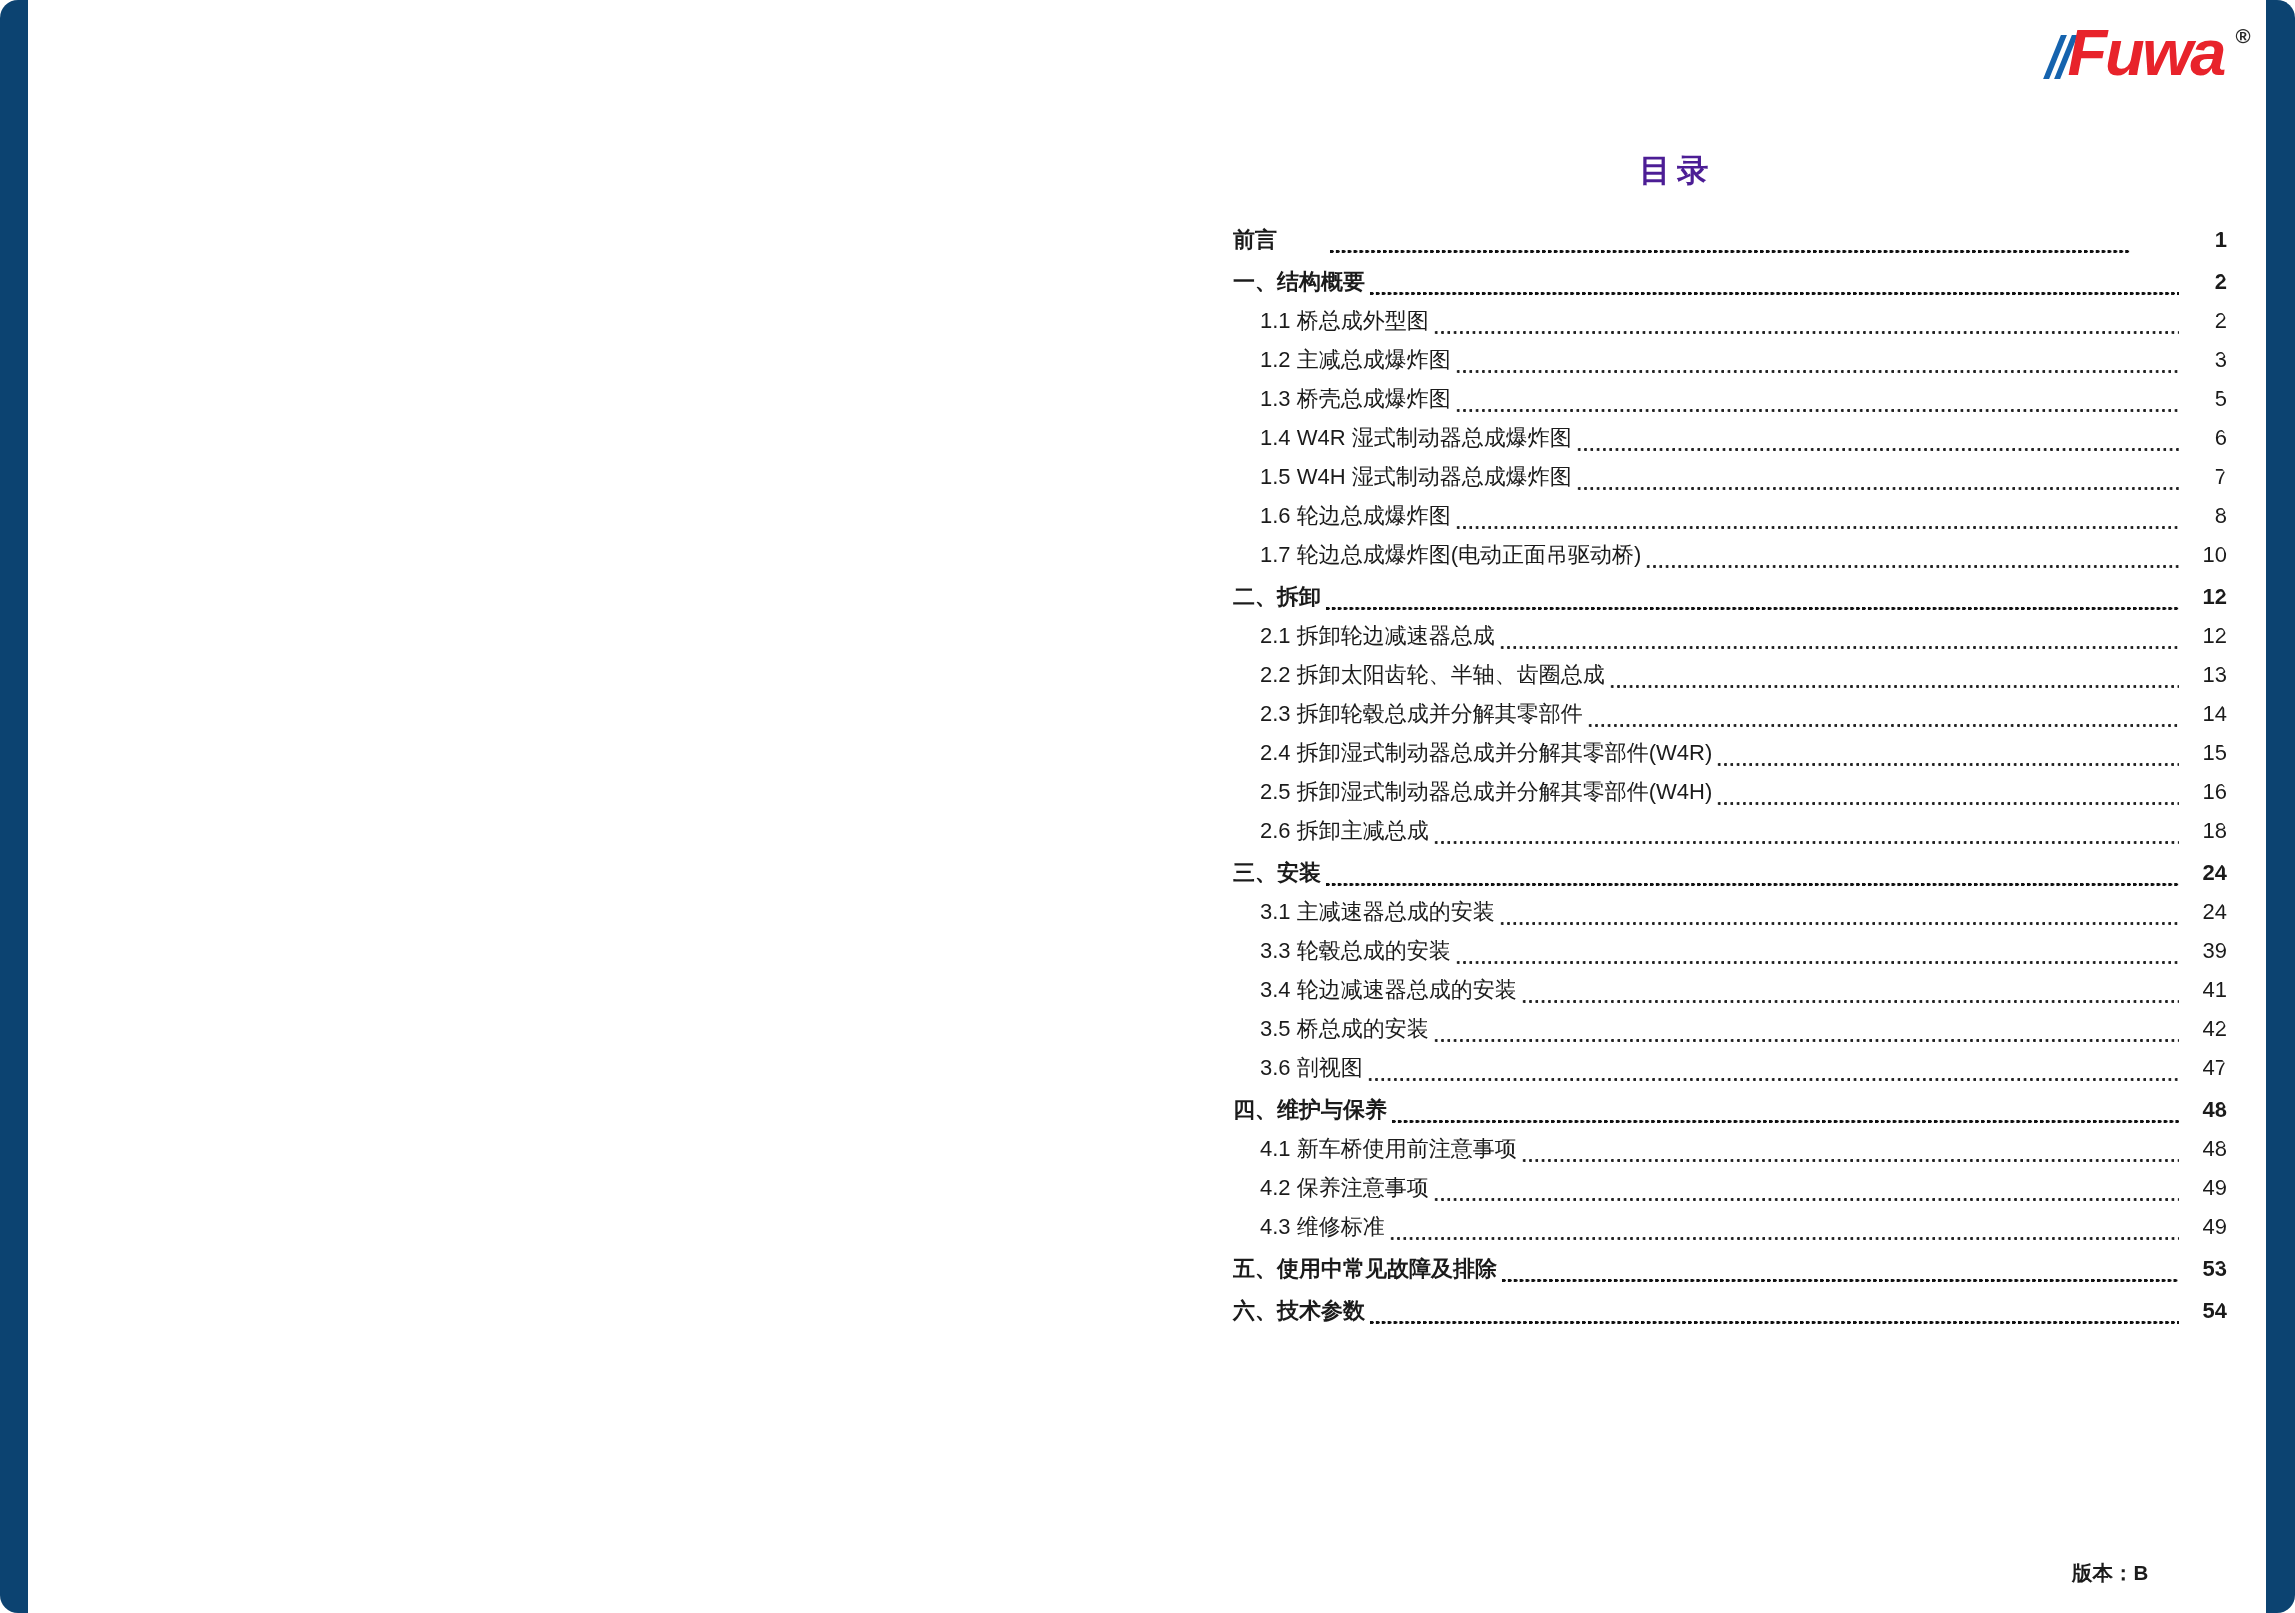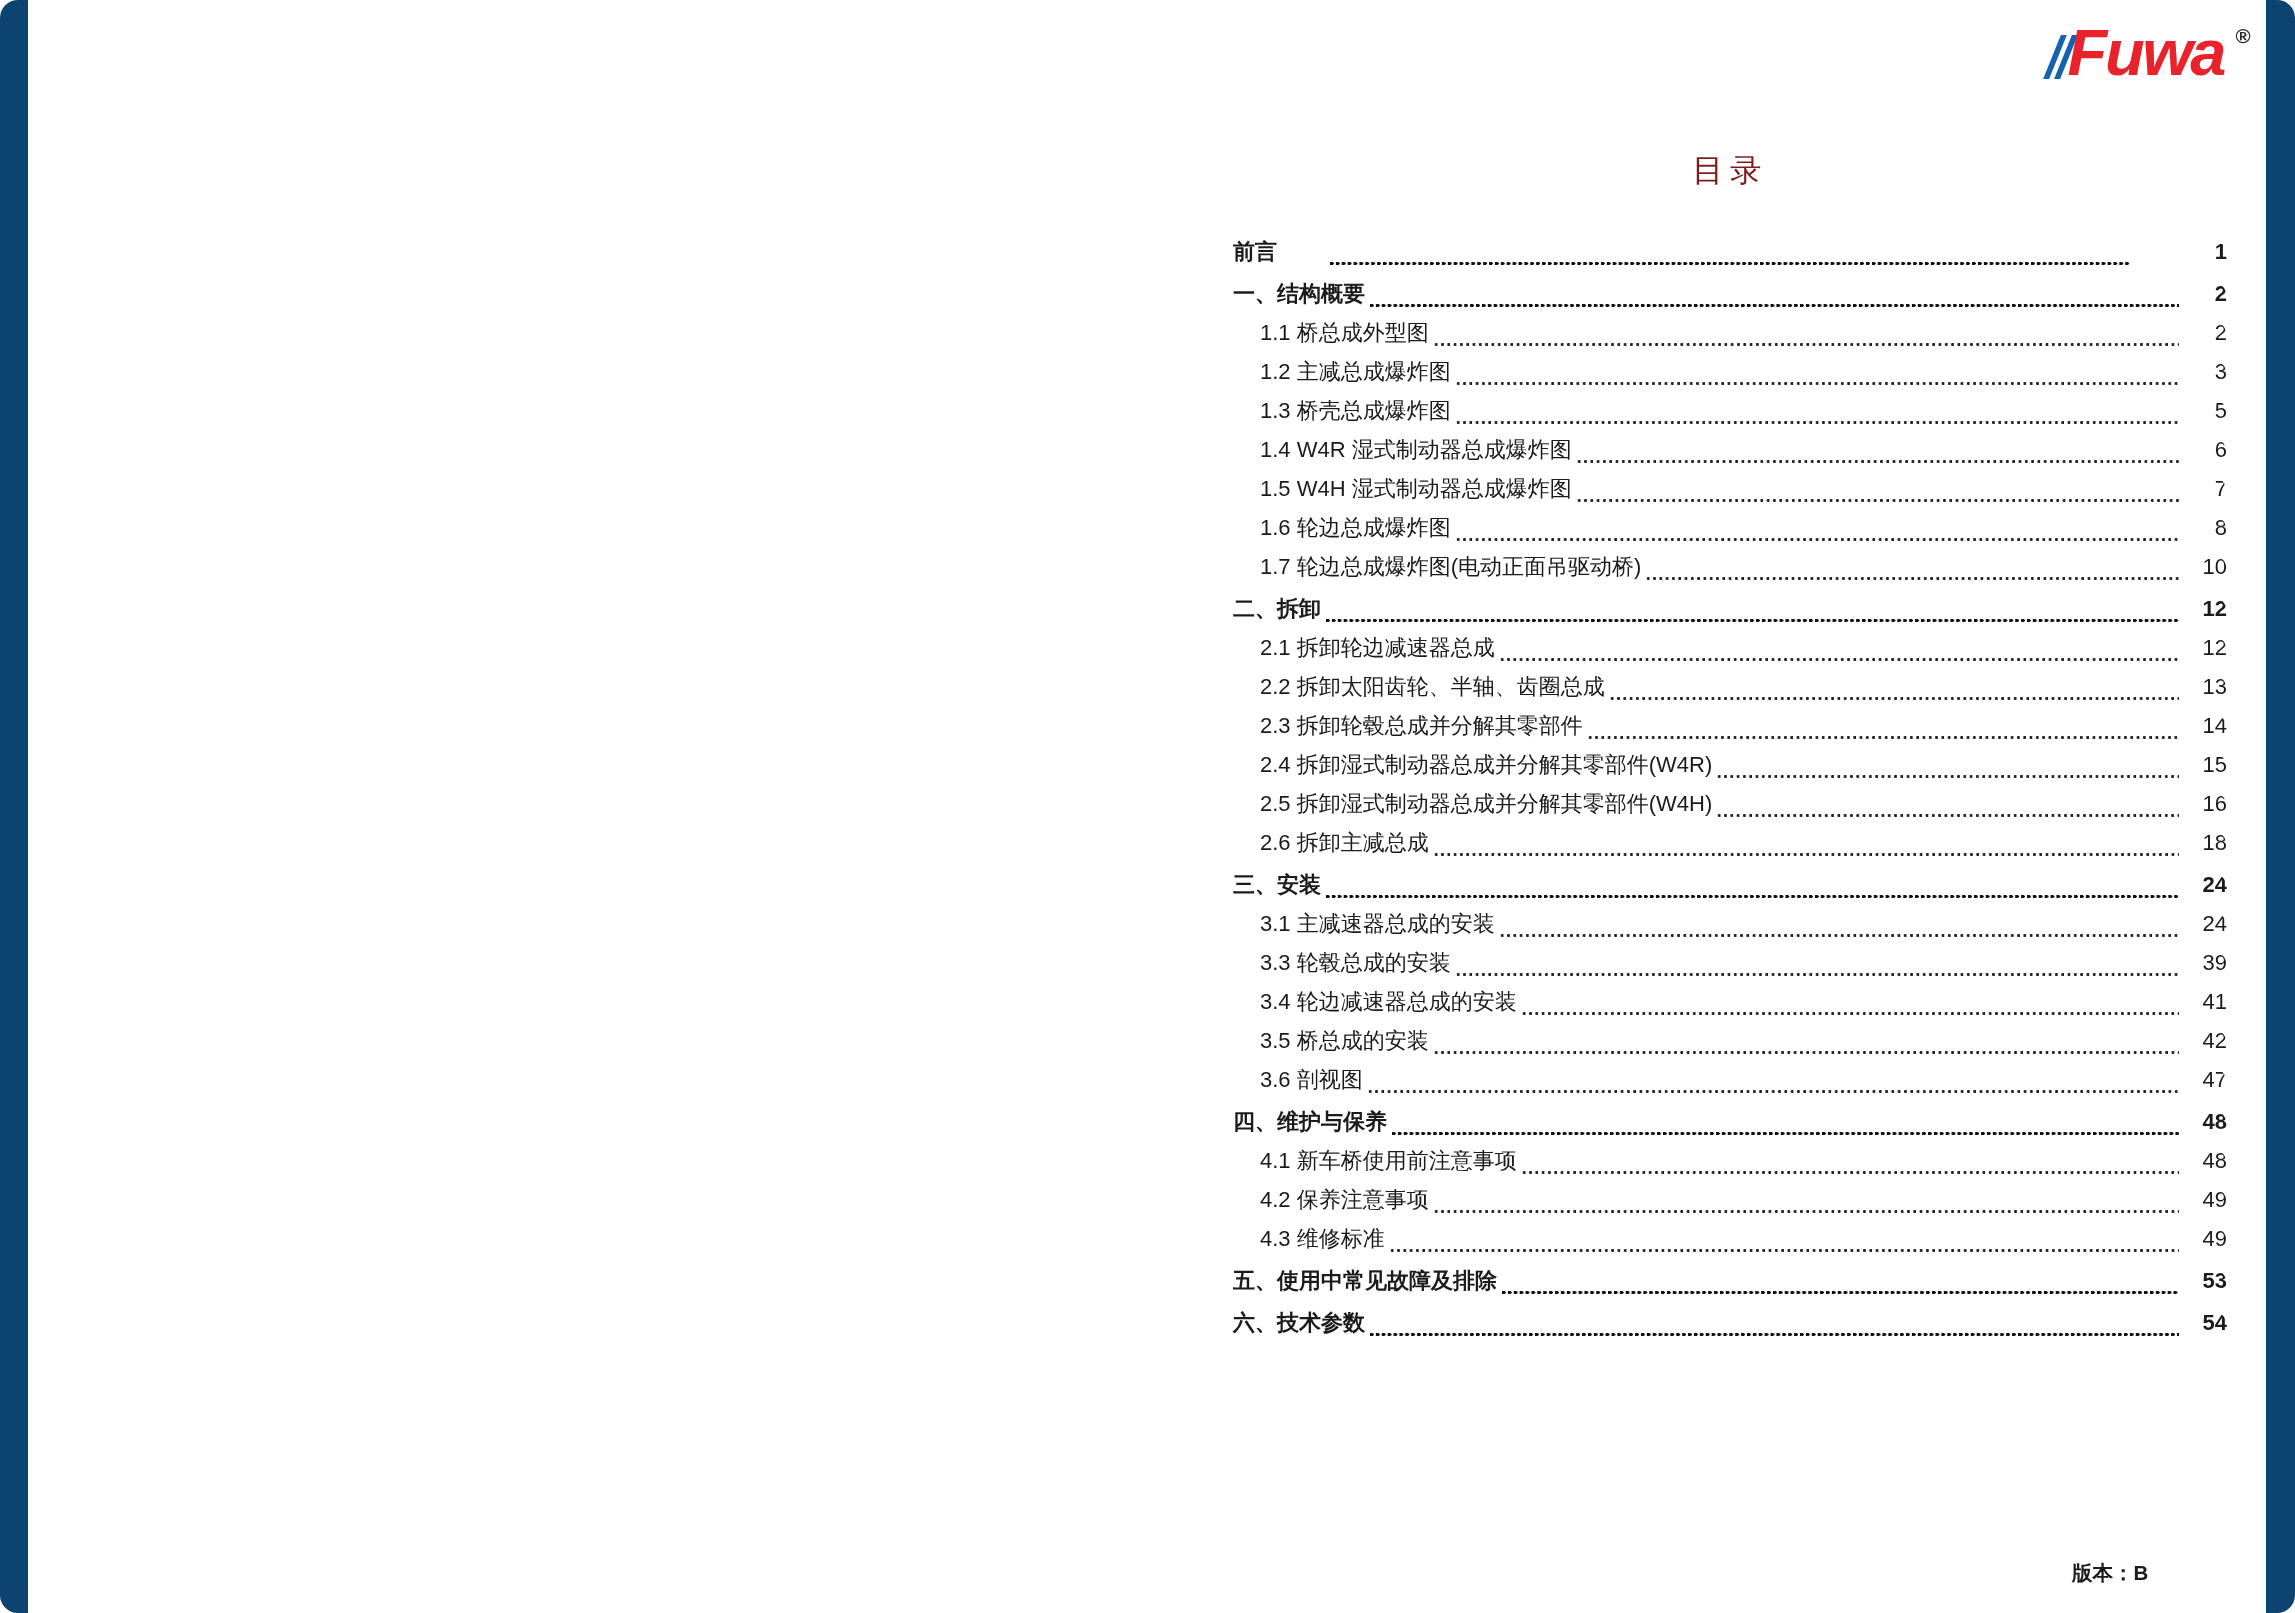--- a/index.html
+++ b/index.html
@@ -61,28 +61,28 @@
     right: -9.5px;
     top: 1.6px;
     font-size: 20.5px;
     font-weight: 600;
     color: #2a2a2a;
   }
 
   
   .doc-title {
     position: absolute;
-    left: 1233px;
+    left: 1180px;
     top: 150px;
     width: 994px;
     text-align: center;
     font-size: 31.5px;
-    font-weight: normal;
+    font-weight: bold;
     letter-spacing: 6.3px;
-    color: #7f1d1d;
+    color: #4c1d95;
   }
 
   
   .toc {
     position: absolute;
     left: 1233px;
     top: 226px;
     width: 994px;
   }
   .toc-row {
@@ -106,21 +106,21 @@
   }
   .toc-row .page {
     width: 43px;
     text-align: right;
     line-height: 27px;
     font-size: 22px;
     white-space: nowrap;
   }
   
   .toc-row.l1 { margin-top: 3px; }
-  .toc-row.l1:first-child { margin-top: 12px; gap: 48px; }
+  .toc-row.l1:first-child { margin-top: 0; gap: 48px; }
   .toc-row.l1 .label,
   .toc-row.l1 .page { font-weight: bold; }
   .toc-row.l1 .dots {
     background-image: radial-gradient(circle at 2.8px 3.5px, #111111 1.7px, transparent 2px);
     background-size: 5.9px 7px;
   }
   
   .toc-row.l2 { padding-left: 27px; }
 
   

